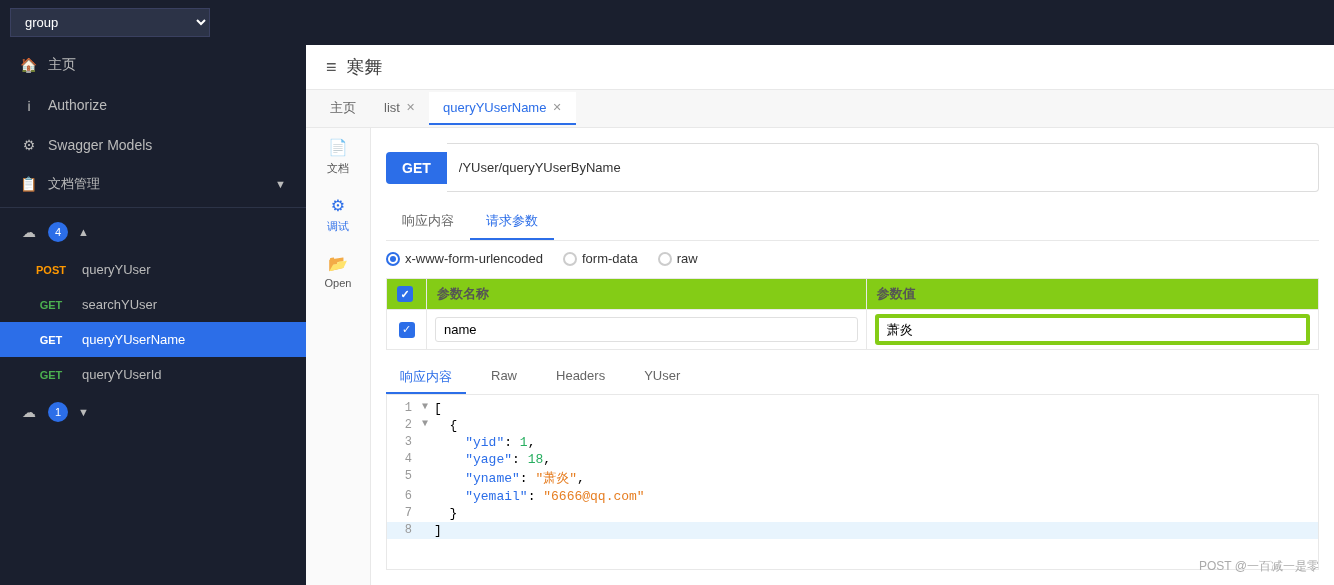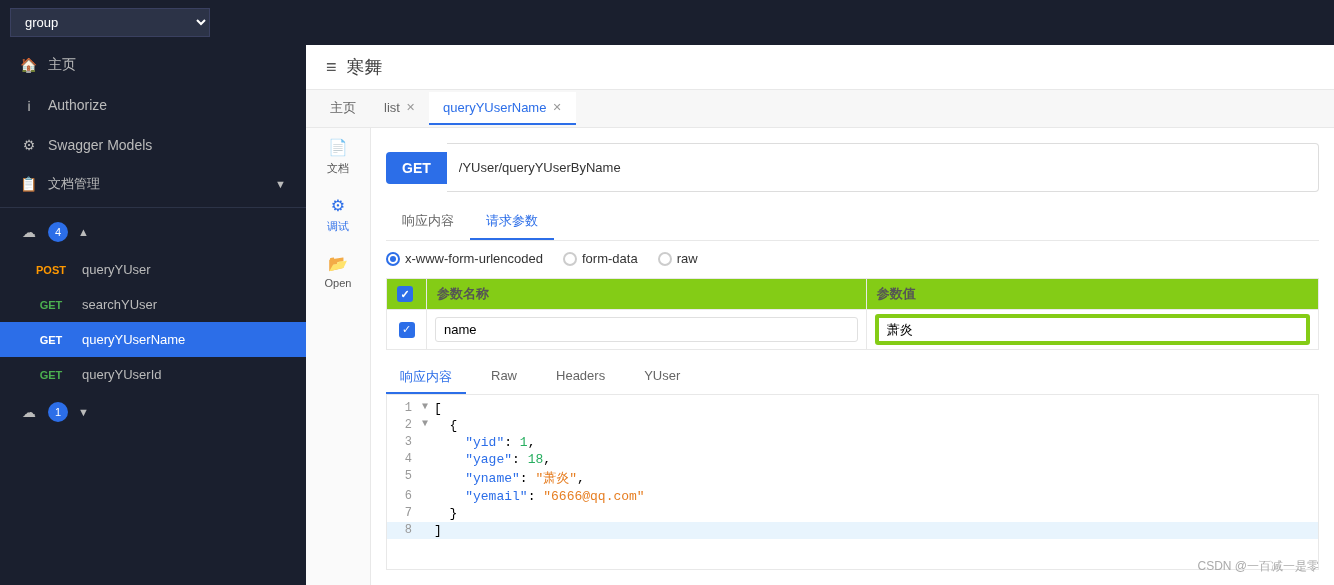--- a/index.html
+++ b/index.html
@@ -590,13 +590,13 @@
               <span class="line-content">]</span>
             </div>
           </div>
 
         </div>
       </div>
     </div>
   </div>
 </div>
 
-<div class="watermark">CSDN @一百减一是零</div>
+<div class="watermark">POST @一百减一是零</div>
 
 </body></html>

